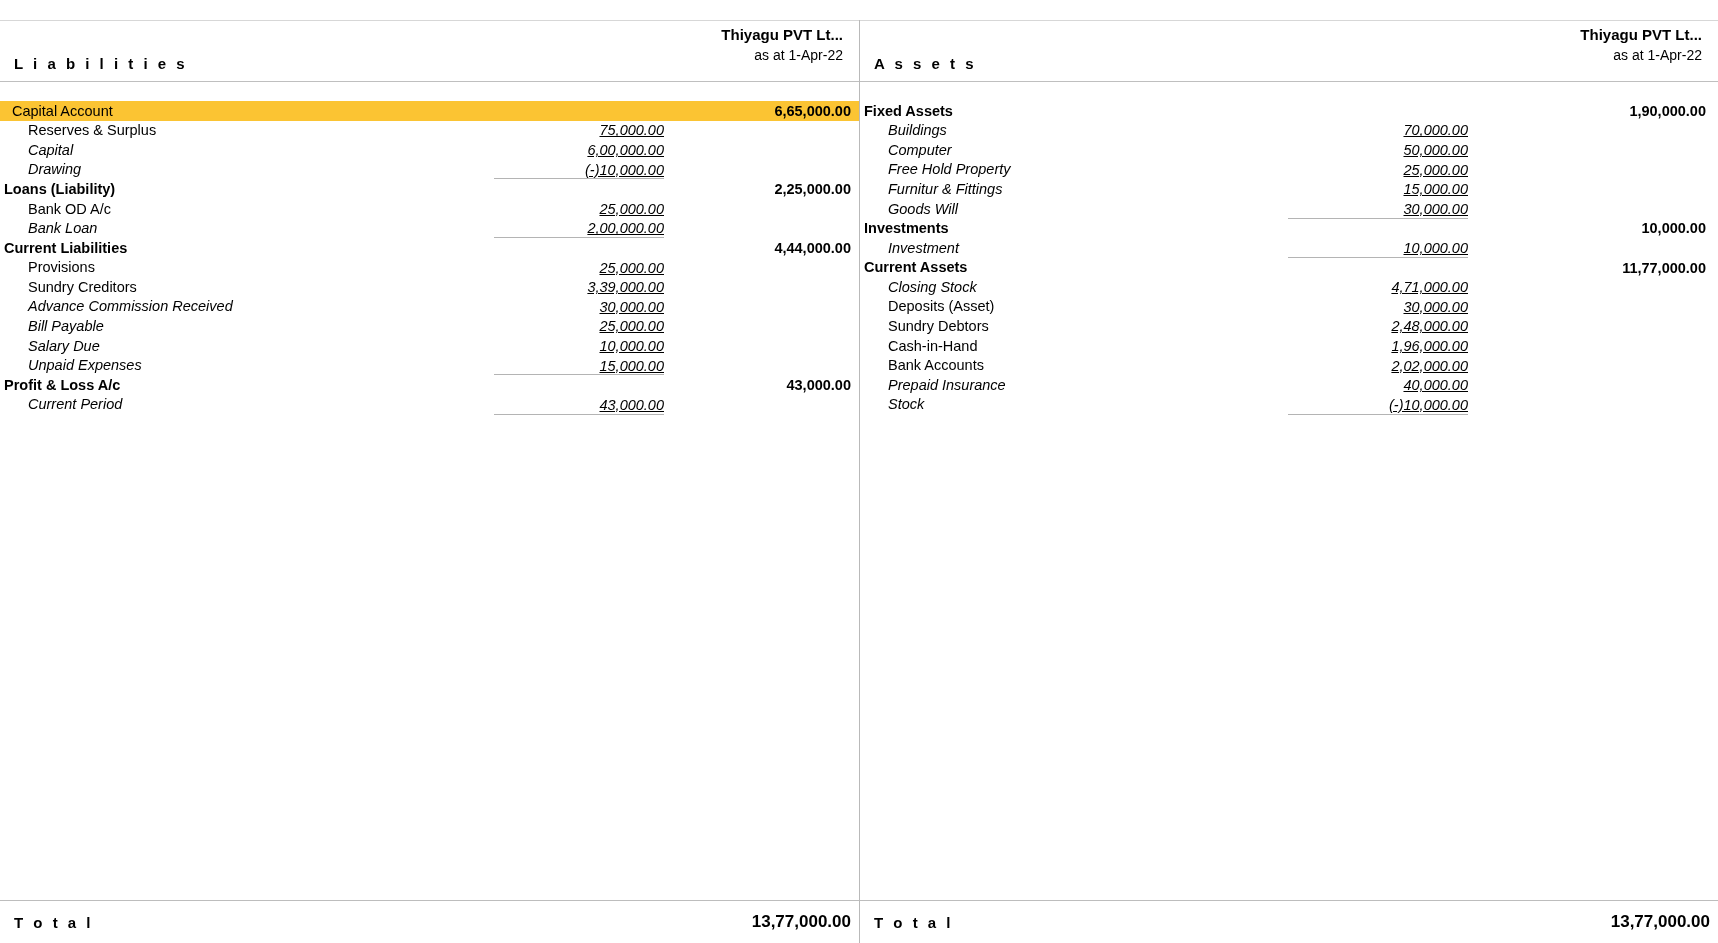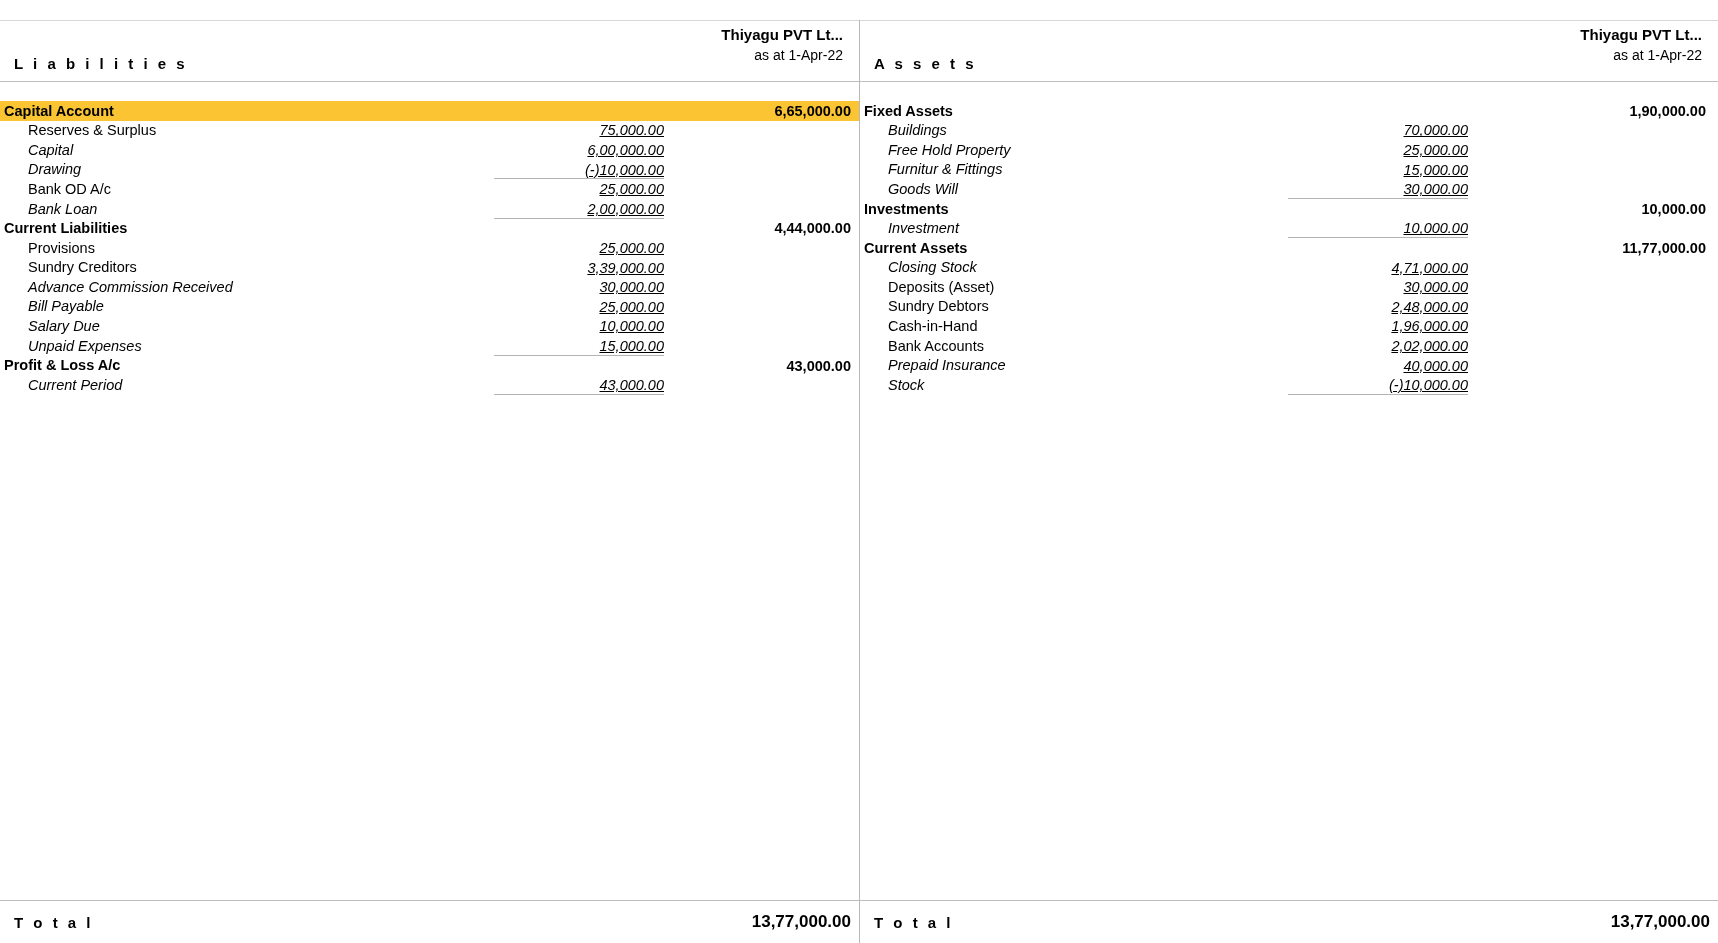--- a/index.html
+++ b/index.html
@@ -187,21 +187,21 @@
   }
   .pane-right .row.underline::after {
     right: 250px;
     width: 180px;
   }
 
   
   .row.highlight {
     background: #FBC433;
   }
-  .row.highlight .label { font-weight: bold; }
+  .row.highlight .label { font-weight: normal; margin-left: 8px; }
 
   
   .totalbar {
     position: absolute;
     left: 0; right: 0;
     bottom: 0;
     height: 43px;
     box-sizing: border-box;
     border-top: 1px solid #bdbdbd;
     display: flex;
@@ -250,20 +250,24 @@
             <div class="v-sub">75,000.00</div>
           </div>
           <div class="row item ital">
             <div class="label">Capital</div>
             <div class="v-sub">6,00,000.00</div>
           </div>
           <div class="row item ital underline">
             <div class="label">Drawing</div>
             <div class="v-sub">(-)10,000.00</div>
           </div>
+          <div class="row group">
+            <div class="label">Loans (Liability)</div>
+            <div class="v-grp">2,25,000.00</div>
+          </div>
           <div class="row item">
             <div class="label">Bank OD A/c</div>
             <div class="v-sub">25,000.00</div>
           </div>
           <div class="row item ital underline">
             <div class="label">Bank Loan</div>
             <div class="v-sub">2,00,000.00</div>
           </div>
           <div class="row group">
             <div class="label">Current Liabilities</div>
@@ -317,20 +321,24 @@
       <div class="rows" id="right-rows">
           <div class="row group">
             <div class="label">Fixed Assets</div>
             <div class="v-grp">1,90,000.00</div>
           </div>
           <div class="row item ital">
             <div class="label">Buildings</div>
             <div class="v-sub">70,000.00</div>
           </div>
           <div class="row item ital">
+            <div class="label">Computer</div>
+            <div class="v-sub">50,000.00</div>
+          </div>
+          <div class="row item ital">
             <div class="label">Free Hold Property</div>
             <div class="v-sub">25,000.00</div>
           </div>
           <div class="row item ital">
             <div class="label">Furnitur &amp; Fittings</div>
             <div class="v-sub">15,000.00</div>
           </div>
           <div class="row item ital underline">
             <div class="label">Goods Will</div>
             <div class="v-sub">30,000.00</div>

